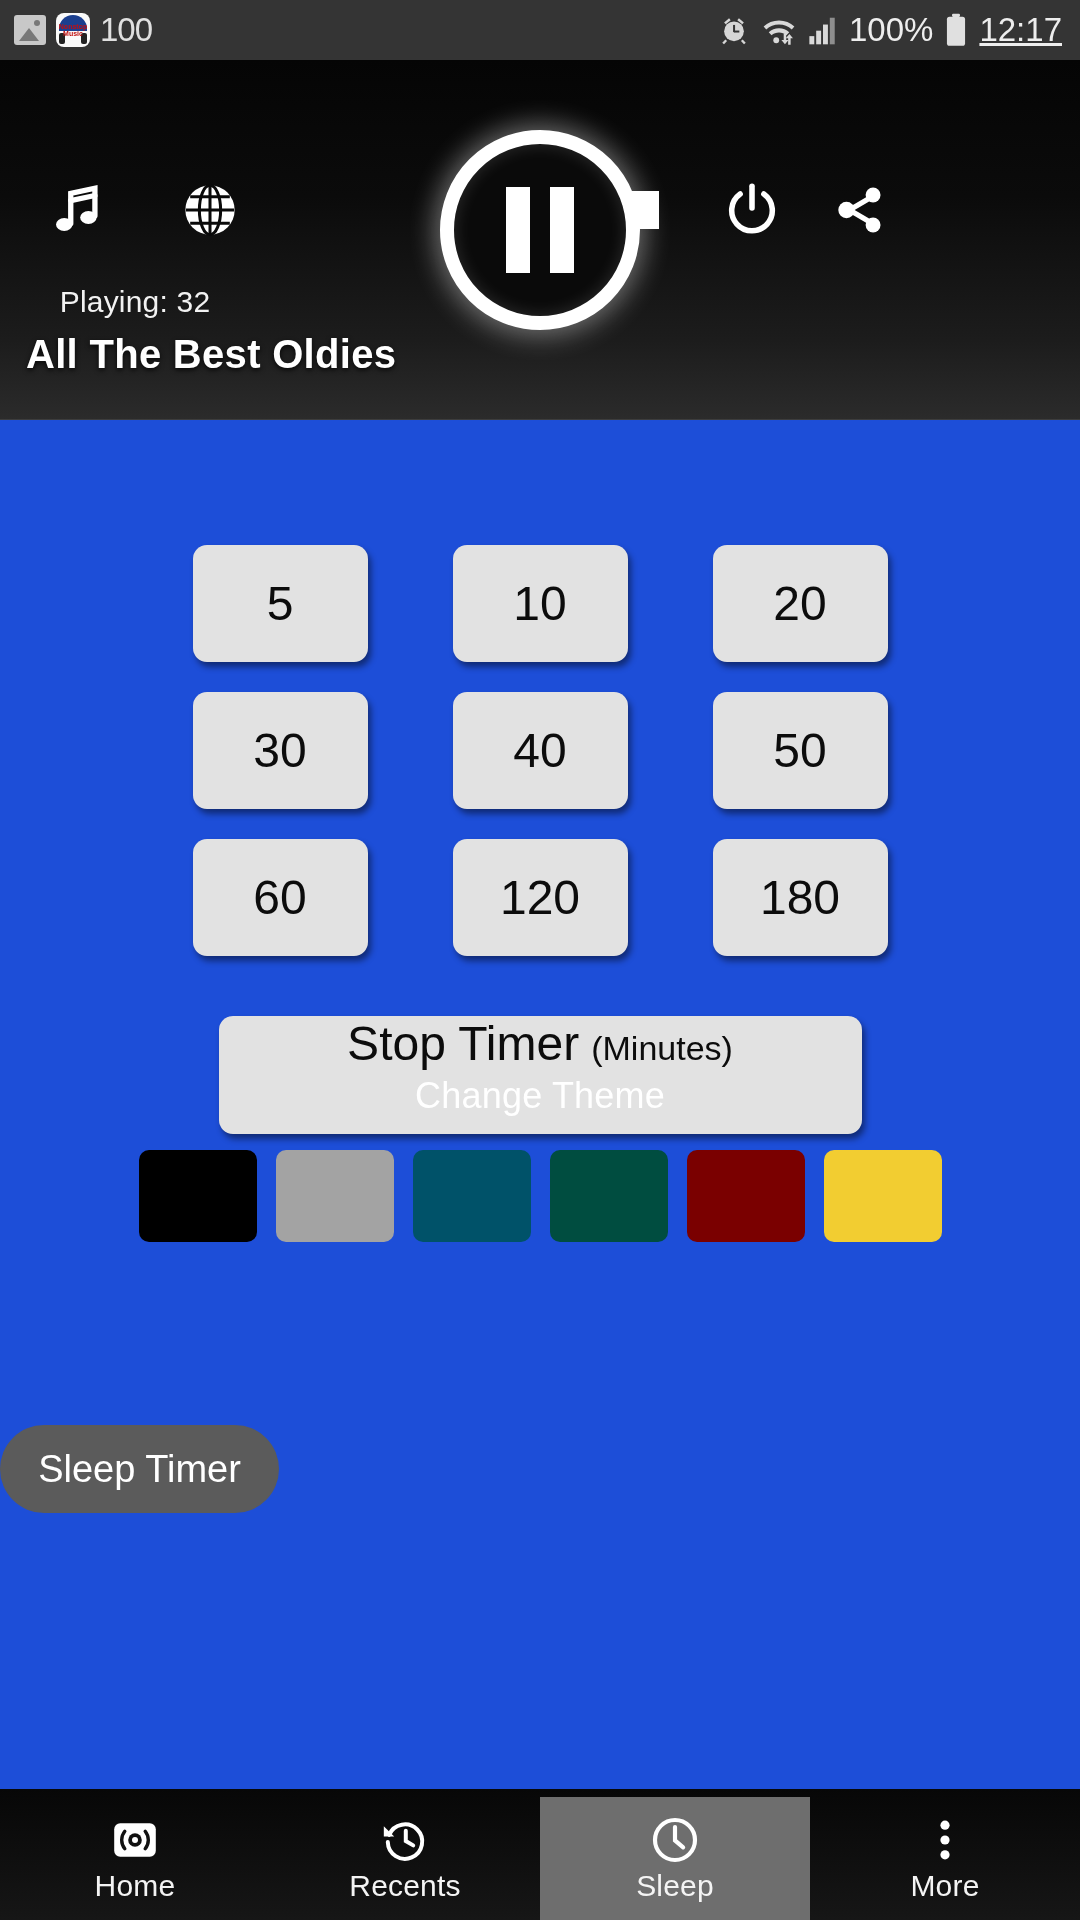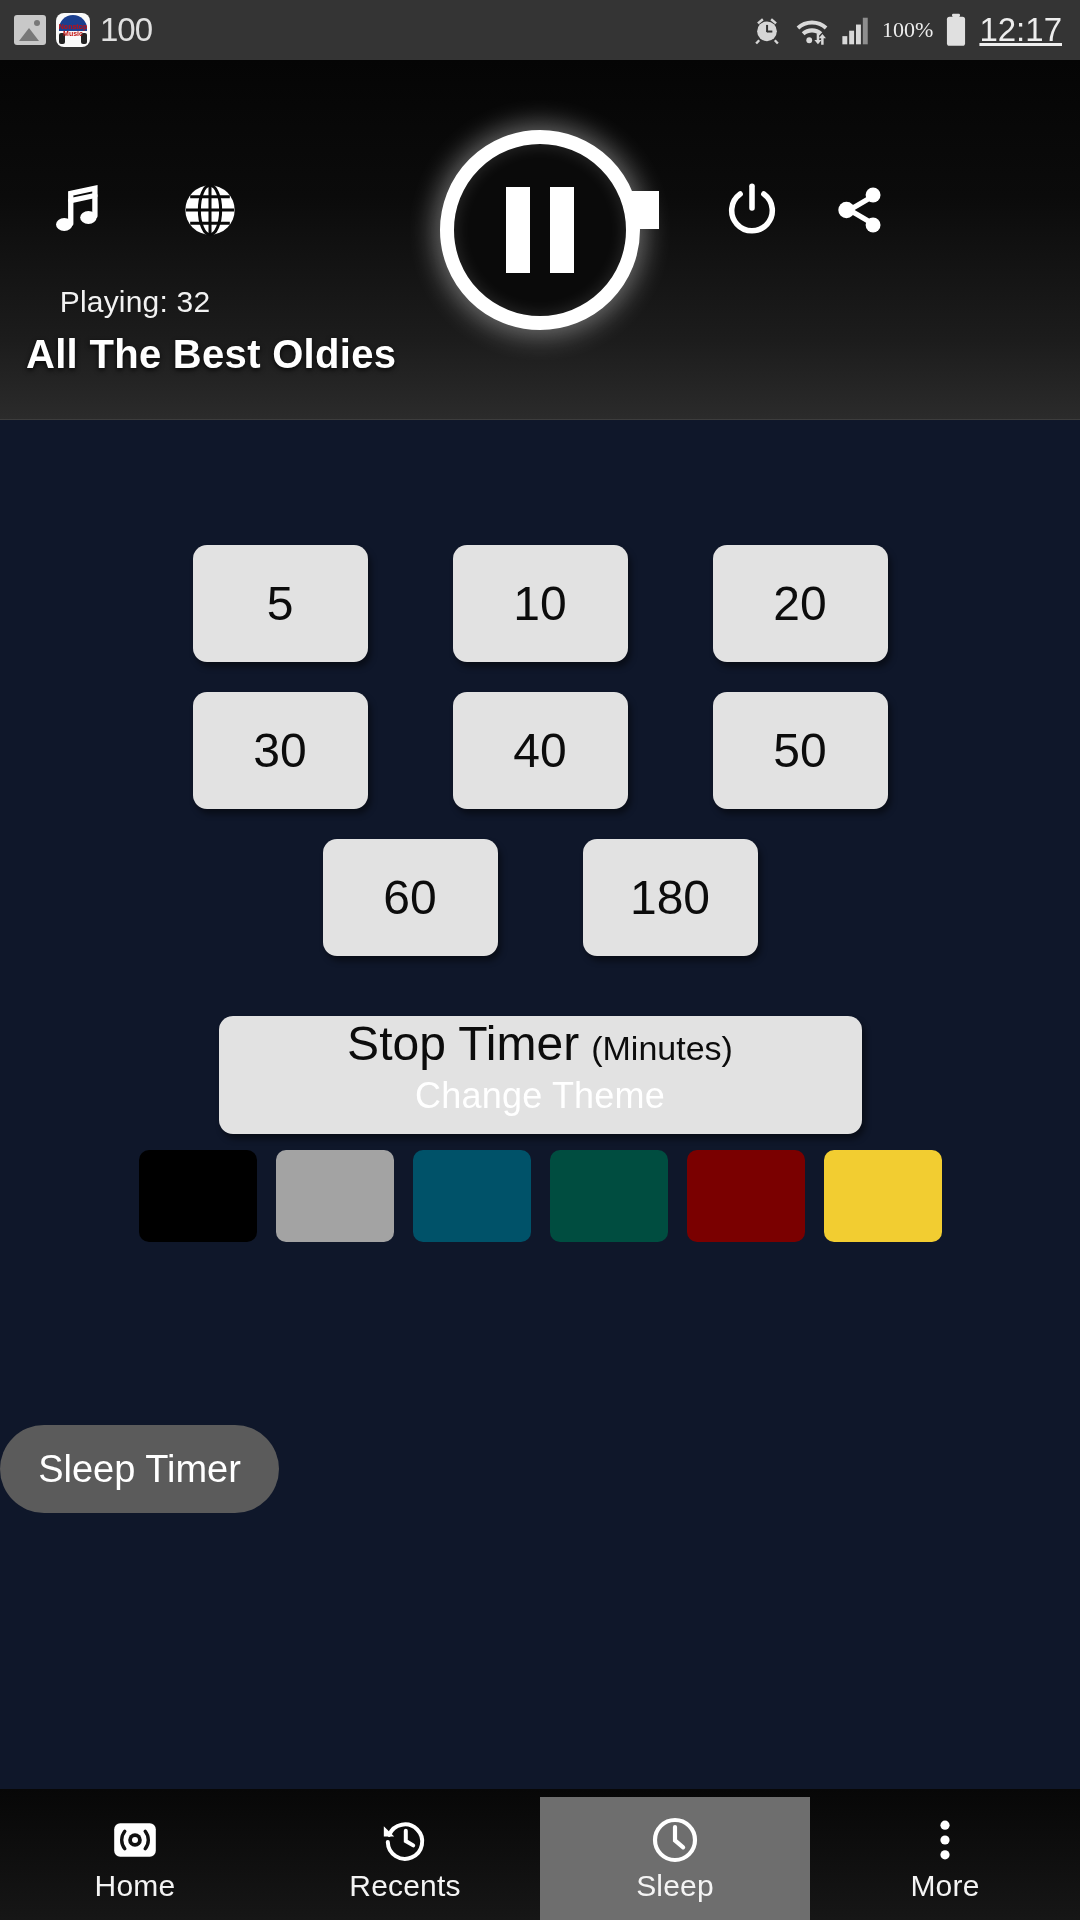--- a/index.html
+++ b/index.html
@@ -6,40 +6,40 @@
   html, body {
     width:1080px; height:1920px;
     background:#000;
     font-family:"Liberation Sans", sans-serif;
     overflow:hidden;
   }
 
   #screen {
     position:relative;
     width:1080px; height:1920px;
-    background:#0f172a;
+    background:#1d4ed8;
     display:flex; flex-direction:column;
   }
 
   
   .statusbar {
     height:60px; flex:0 0 60px;
     background:#343434;
     display:flex; align-items:center;
     padding:0 18px 0 14px;
     color:#e8e8e8;
   }
   .sb-left { display:flex; align-items:center; gap:10px; }
   .sb-right { margin-left:auto; display:flex; align-items:center; gap:11px; }
   .sb-num {
     font-size:33px; font-weight:400; letter-spacing:-1px;
     color:#e0e0e0; font-family:"Liberation Sans", sans-serif;
   }
   .sb-time { font-size:33px; color:#ededed; letter-spacing:0px;text-decoration:underline; }
-  .sb-pct  { font-size:22px; color:#ededed;font-family:Liberation Serif, serif; }
+  .sb-pct  { font-size:33px; color:#ededed; }
 
   .ic-photo {
     width:32px;height:30px;border-radius:3px;background:#c8c8c8;
     position:relative;overflow:hidden;
   }
   .ic-photo:after{
     content:"";position:absolute;left:5px;bottom:4px;
     width:0;height:0;border-left:10px solid transparent;
     border-right:10px solid transparent;border-bottom:13px solid #787878;
   }
@@ -287,20 +287,21 @@
       </div>
 
       <div class="row">
         <div class="tbtn">30</div>
         <div class="tbtn">40</div>
         <div class="tbtn">50</div>
       </div>
 
       <div class="row">
         <div class="tbtn">60</div>
+        <div class="tbtn">120</div>
         <div class="tbtn">180</div>
       </div>
 
       <div class="stopbtn">
         <span class="big">Stop Timer</span>
         <span class="small">(Minutes)</span>
       </div>
     </div>
 
     <div class="themewrap">

